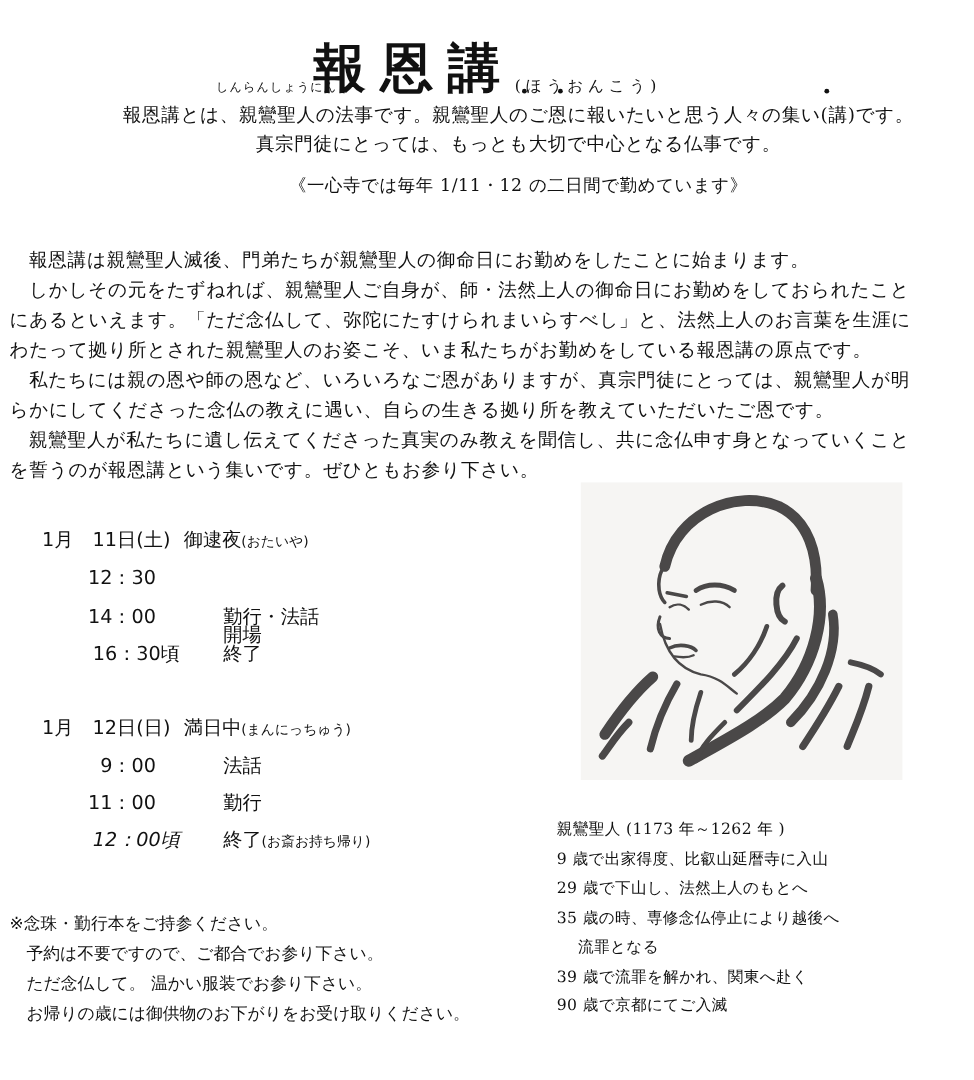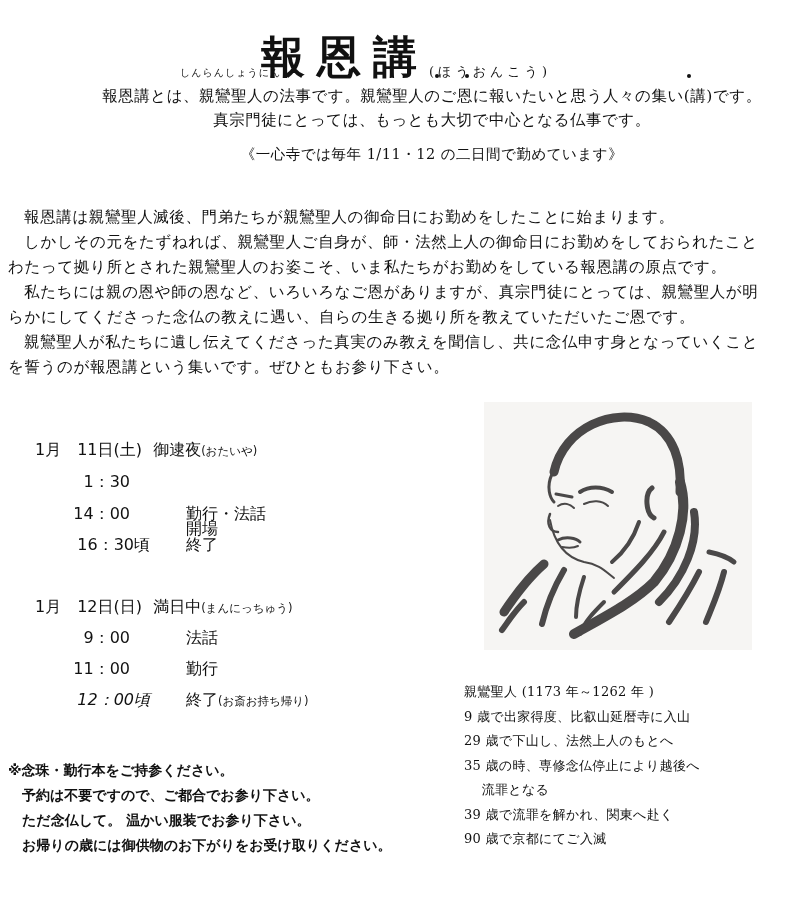--- a/index.html
+++ b/index.html
@@ -84,21 +84,20 @@
   .day-head { left: 35px; }
   .time { position: absolute; text-align: right; width: 110px; left: 0; }
   .event { position: absolute; left: 186px; }
 
   .notes {
     left: 8px;
     top: 758px;
     font-family: "DejaVu Sans", "Liberation Sans", sans-serif;
     font-size: 14px;
     line-height: 25px;
-    font-weight: bold;
   }
   .notes div { white-space: nowrap; }
 
   .portrait {
     position: absolute;
     left: 484px;
     top: 402px;
     width: 268px;
     height: 248px;
     background: #f6f5f3;
@@ -126,35 +125,36 @@
 <span class="dot" style="left:465px; top:74px;"></span>
 <span class="dot" style="left:687px; top:74px;"></span>
 
 <div class="abs intro intro-center" style="top:86px;">報恩講とは、親鸞聖人の法事です。親鸞聖人のご恩に報いたいと思う人々の集い(講)です。</div>
 <div class="abs intro intro-center" style="top:110px;">真宗門徒にとっては、もっとも大切で中心となる仏事です。</div>
 <div class="abs intro intro-center" style="top:145px; font-size:14.5px;">《一心寺では毎年 1/11・12 の二日間で勤めています》</div>
 
 <div class="abs body-text">
   <p>　報恩講は親鸞聖人滅後、門弟たちが親鸞聖人の御命日にお勤めをしたことに始まります。</p>
   <p>　しかしその元をたずねれば、親鸞聖人ご自身が、師・法然上人の御命日にお勤めをしておられたこと</p>
+  <p>にあるといえます。「ただ念仏して、弥陀にたすけられまいらすべし」と、法然上人のお言葉を生涯に</p>
   <p>わたって拠り所とされた親鸞聖人のお姿こそ、いま私たちがお勤めをしている報恩講の原点です。</p>
   <p>　私たちには親の恩や師の恩など、いろいろなご恩がありますが、真宗門徒にとっては、親鸞聖人が明</p>
   <p>らかにしてくださった念仏の教えに遇い、自らの生きる拠り所を教えていただいたご恩です。</p>
   <p>　親鸞聖人が私たちに遺し伝えてくださった真実のみ教えを聞信し、共に念仏申す身となっていくこと</p>
   <p>を誓うのが報恩講という集いです。ぜひともお参り下さい。</p>
 </div>
 
 <div class="schedule">
 
   <div class="sch-row day-head" style="top:440px;">
     <span>1月　11日(土)</span>
     <span style="margin-left:6px;margin-top:48px;">御逮夜</span><span class="sch-small">(おたいや)</span>
   </div>
   <div class="sch-row" style="top:472px; left:20px; width:400px;">
-    <span class="time">1：30</span>
+    <span class="time">12：30</span>
     <span class="event" style="left:166px;margin-top:47px;">開場</span>
   </div>
   <div class="sch-row" style="top:504px; left:20px; width:400px;">
     <span class="time">14：00</span>
     <span class="event" style="left:166px;">勤行・法話</span>
   </div>
   <div class="sch-row" style="top:535px; left:20px; width:400px;">
     <span class="time" style="width:130px;">16：30頃</span>
     <span class="event" style="left:166px;">終了</span>
   </div>

